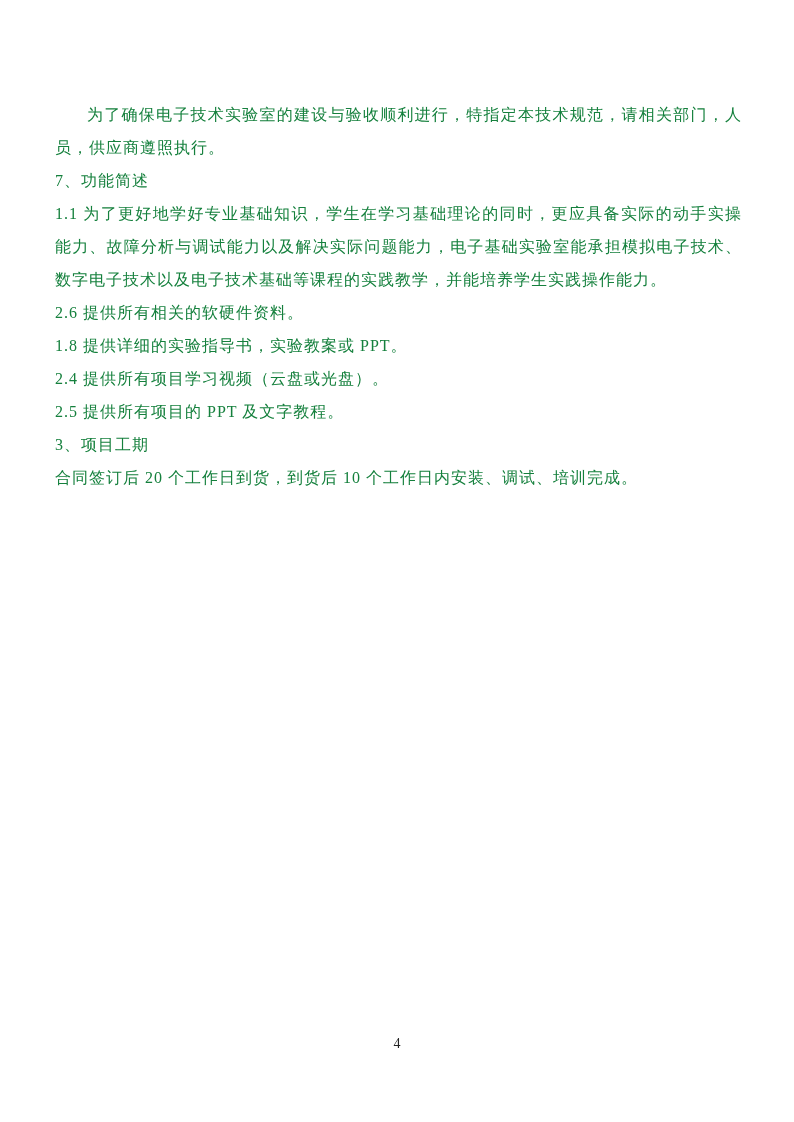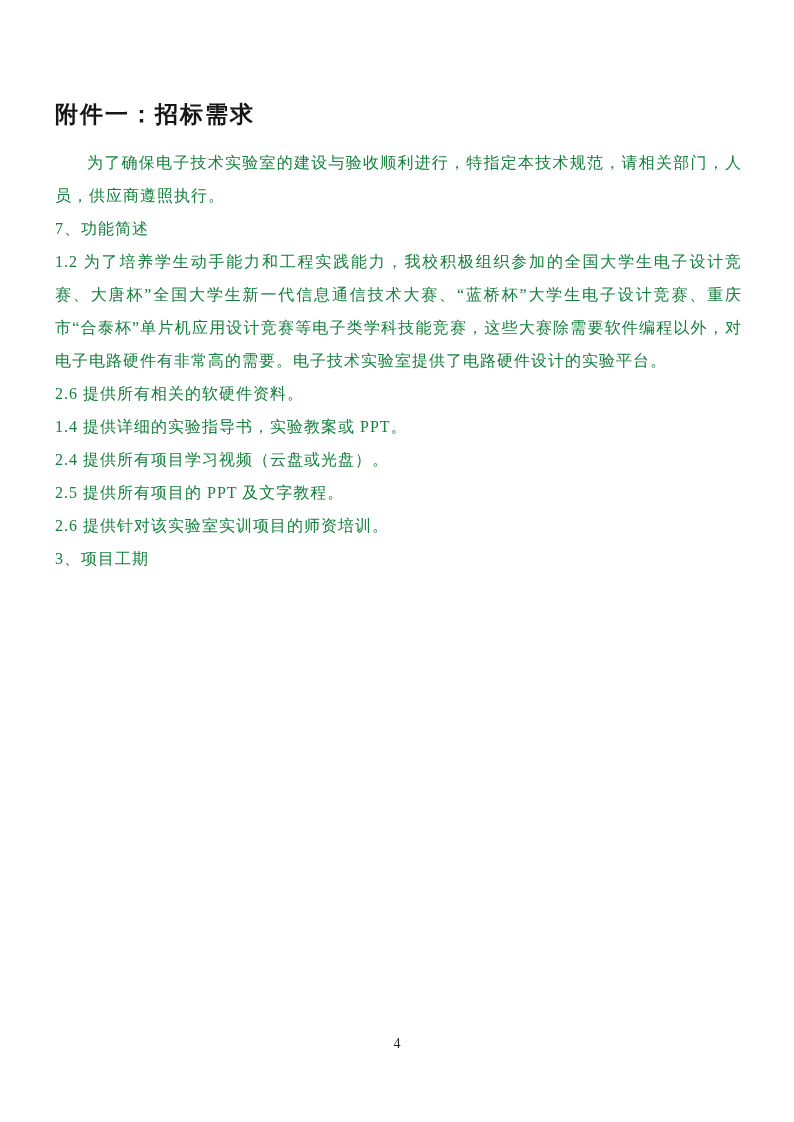--- a/index.html
+++ b/index.html
@@ -45,40 +45,39 @@
     font-size: 14px;
     color: #222222;
   }
 </style>
 </head>
 <body>
 
 <div class="page">
   <div class="content">
 
-    <h1 class="doc-title">附件一：招标需求</h1>
 
     <p class="para first-indent">为了确保电子技术实验室的建设与验收顺利进行，特指定本技术规范，请相关部门，人员，供应商遵照执行。</p>
 
     <p class="para">7、功能简述</p>
 
+    <p class="para">1.1 为了更好地学好专业基础知识，学生在学习基础理论的同时，更应具备实际的动手实操能力、故障分析与调试能力以及解决实际问题能力，电子基础实验室能承担模拟电子技术、数字电子技术以及电子技术基础等课程的实践教学，并能培养学生实践操作能力。</p>
 
-    <p class="para">1.2 为了培养学生动手能力和工程实践能力，我校积极组织参加的全国大学生电子设计竞赛、大唐杯”全国大学生新一代信息通信技术大赛、“蓝桥杯”大学生电子设计竞赛、重庆市“合泰杯”单片机应用设计竞赛等电子类学科技能竞赛，这些大赛除需要软件编程以外，对电子电路硬件有非常高的需要。电子技术实验室提供了电路硬件设计的实验平台。</p>
 
 
     <p class="para">2.6 提供所有相关的软硬件资料。</p>
 
-    <p class="para">1.4 提供详细的实验指导书，实验教案或 PPT。</p>
+    <p class="para">1.8 提供详细的实验指导书，实验教案或 PPT。</p>
 
 
     <p class="para">2.4 提供所有项目学习视频（云盘或光盘）。</p>
 
     <p class="para">2.5 提供所有项目的 PPT 及文字教程。</p>
 
-    <p class="para">2.6 提供针对该实验室实训项目的师资培训。</p>
 
     <p class="para">3、项目工期</p>
 
+    <p class="para">合同签订后 20 个工作日到货，到货后 10 个工作日内安装、调试、培训完成。</p>
 
   </div>
 
   <div class="footer-pagenum">4</div>
 </div>
 
 </body></html>

